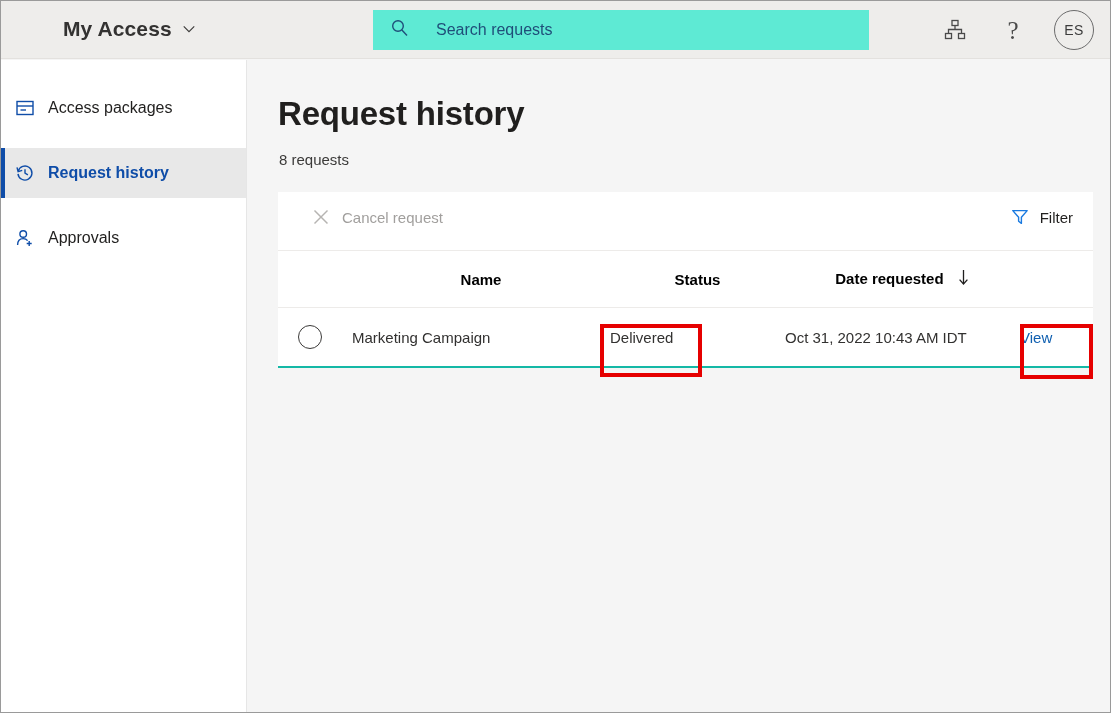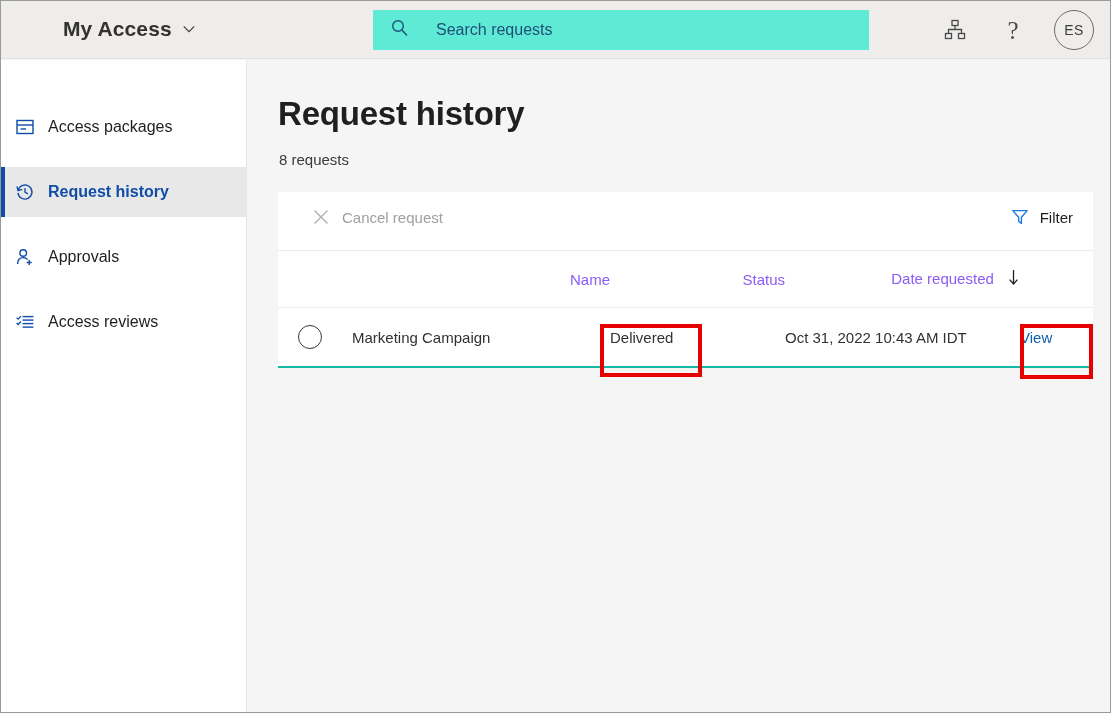--- a/index.html
+++ b/index.html
@@ -125,21 +125,21 @@
   
   .sidebar {
     position: absolute;
     left: 0;
     top: 59px;
     width: 246px;
     height: 653px;
     background: #ffffff;
     border-right: 1px solid #e6e6e6;
     box-sizing: border-box;
-    padding-top: 42px;
+    padding-top: 23px;
   }
   .nav-item {
     position: relative;
     height: 50px;
     display: flex;
     align-items: center;
     padding-left: 14px;
     cursor: pointer;
     box-sizing: border-box;
   }
@@ -238,23 +238,23 @@
   }
 
   .table {
     width: 100%;
     border-collapse: collapse;
     table-layout: fixed;
   }
   .table th {
     height: 56px;
     font-size: 15px;
-    font-weight: 400;
-    color: #8b5cf6;
-    text-align: right;
+    font-weight: 700;
+    color: #000000;
+    text-align: center;
     vertical-align: middle;
     border-bottom: 1px solid #edebe9;
     padding: 0;
   }
   .table td {
     height: 58px;
     font-size: 15px;
     color: #323130;
     vertical-align: middle;
     border-bottom: 2px solid #14b8a6;
@@ -387,33 +387,20 @@
           <circle cx="8.2" cy="6" r="3.3" fill="none" stroke="#0f4da8" stroke-width="1.4"></circle>
           <path d="M2.6 17 C2.6 12.6 5.2 10.6 8.2 10.6 C10 10.6 11.6 11.3 12.6 12.6" fill="none" stroke="#0f4da8" stroke-width="1.4"></path>
           <path d="M14.2 13 L14.2 18 M11.7 15.5 L16.7 15.5" stroke="#0f4da8" stroke-width="1.4"></path>
         </svg>
       </span>
       <span class="nav-label">Approvals</span>
     </div>
 
     <div class="nav-gap-b"></div>
 
-    <div class="nav-item">
-      <span class="nav-icon">
-        <svg width="20" height="20" viewBox="0 0 20 20" aria-hidden="true">
-          <path d="M1.6 5.6 L3.1 7.1 L6 4.1" fill="none" stroke="#0f4da8" stroke-width="1.3"></path>
-          <path d="M1.6 11 L3.1 12.5 L6 9.5" fill="none" stroke="#0f4da8" stroke-width="1.3"></path>
-          <line x1="7.6" y1="4.6" x2="18.4" y2="4.6" stroke="#0f4da8" stroke-width="1.4"></line>
-          <line x1="7.6" y1="8.1" x2="18.4" y2="8.1" stroke="#0f4da8" stroke-width="1.4"></line>
-          <line x1="7.6" y1="11.6" x2="18.4" y2="11.6" stroke="#0f4da8" stroke-width="1.4"></line>
-          <line x1="7.6" y1="15.1" x2="18.4" y2="15.1" stroke="#0f4da8" stroke-width="1.4"></line>
-        </svg>
-      </span>
-      <span class="nav-label">Access reviews</span>
-    </div>
   </div>
 
   <div class="main">
 
     <div class="page-title">Request history</div>
     <div class="page-sub">8 requests</div>
 
     <div class="card">
 
       <div class="cmdbar">

